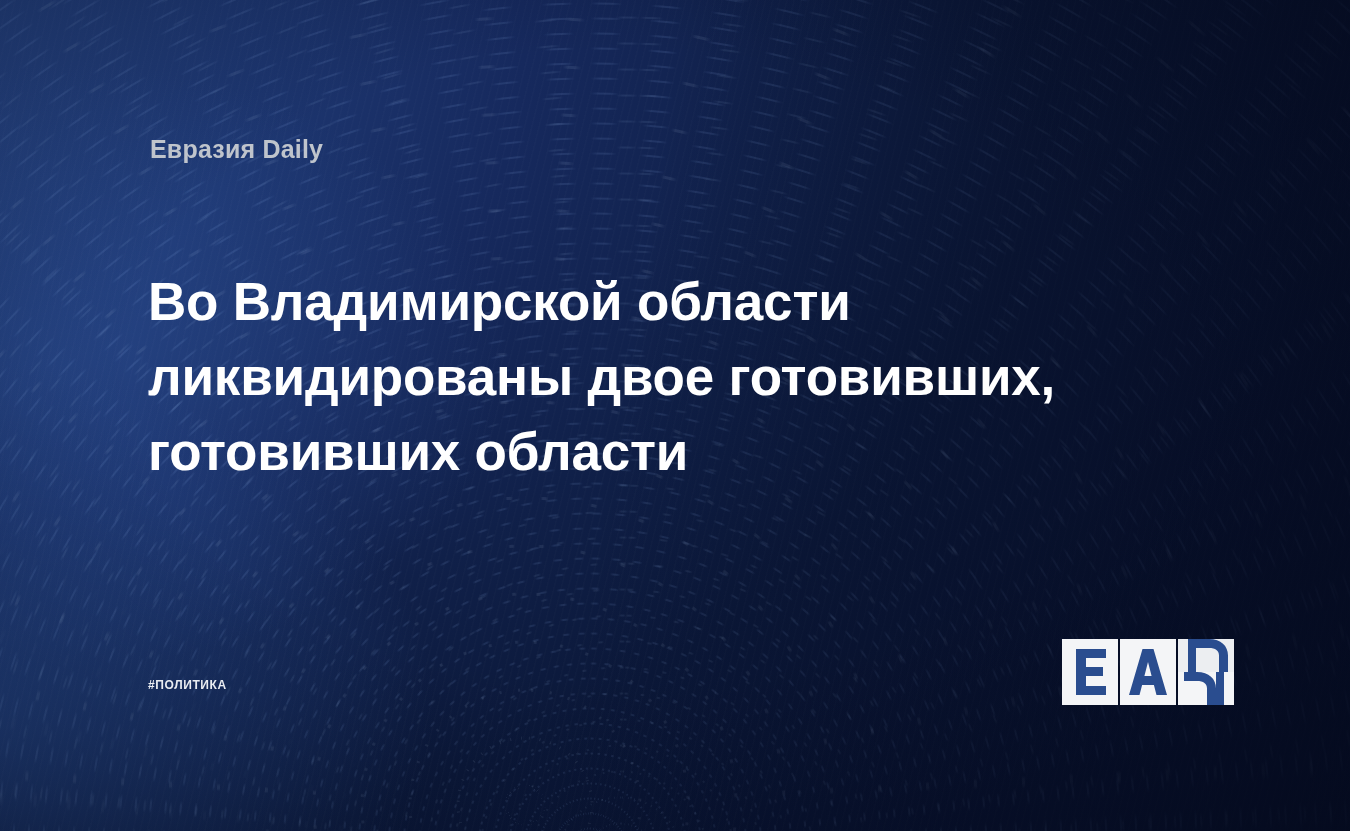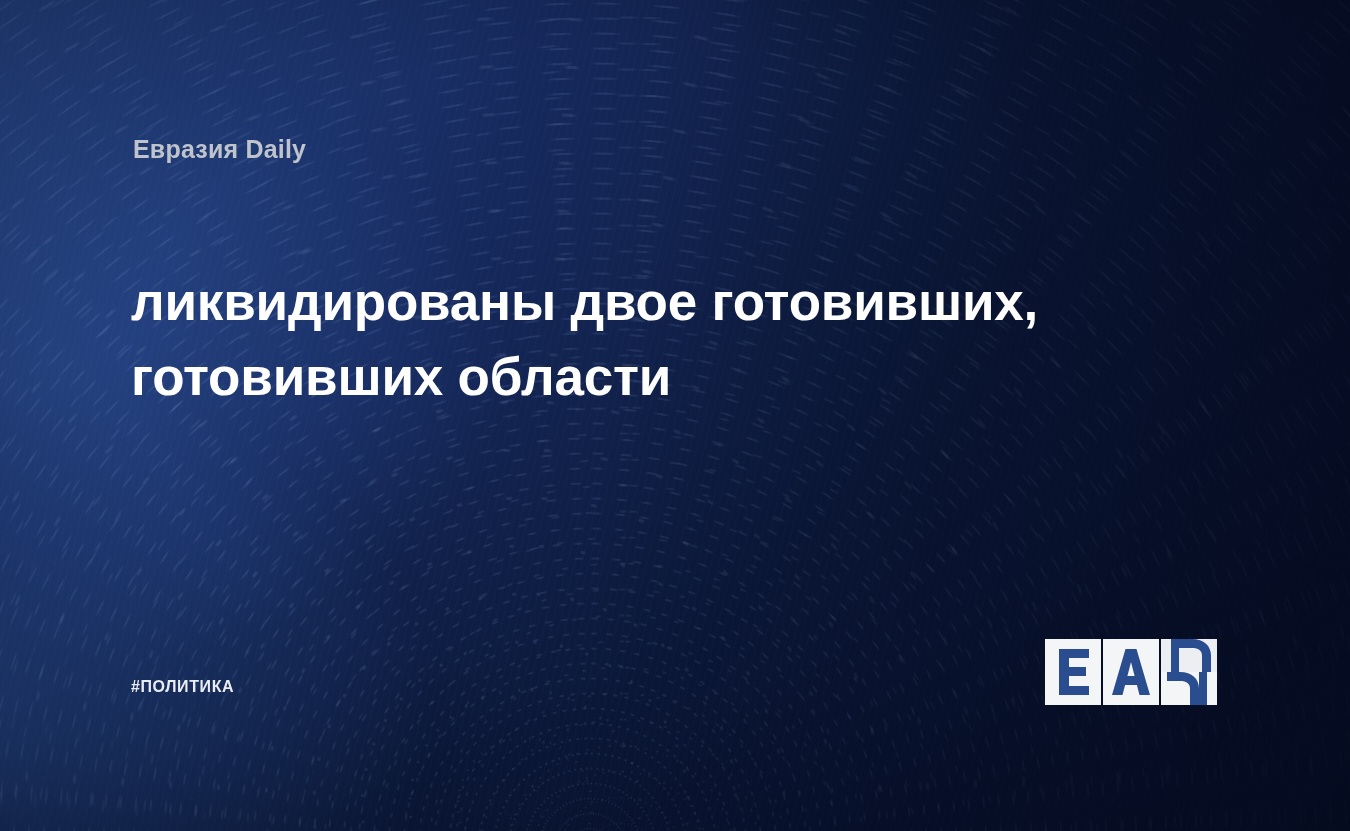--- a/index.html
+++ b/index.html
@@ -184,20 +184,21 @@
     background-image:
       repeating-linear-gradient(104deg,
         rgba(255,255,255,.045) 0px, rgba(255,255,255,.045) 1px,
         rgba(255,255,255,0) 2px, rgba(255,255,255,0) 7px);
   }
 
   
   .content {
     position: absolute;
     inset: 0;
+    margin-left: 17px;
   }
 
   .masthead {
     position: absolute;
     left: 133px;
     top: 135px;
     font-size: 25px;
     font-weight: bold;
     letter-spacing: .2px;
     color: #bfc4cc;
@@ -214,21 +215,21 @@
     line-height: 75px;
     letter-spacing: -0.2px;
     color: #ffffff;
   }
   .headline .hl-line { display: block; white-space: nowrap; }
 
   .tag {
     position: absolute;
     left: 131px;
     top: 678px;
-    font-size: 16px;
+    font-size: 12px;
     font-weight: bold;
     letter-spacing: .6px;
     color: #e9ecf1;
     white-space: nowrap;
   }
 
   
   .logo {
     position: absolute;
     left: 1045px;
@@ -266,20 +267,21 @@
   <div class="trails-bright"></div>
   <div class="bg-layer bg-grain"></div>
   <div class="bg-layer bg-dark-right"></div>
   <div class="bg-layer bg-vignette"></div>
 
   <div class="content">
 
     <div class="masthead">Евразия Daily</div>
 
     <div class="headline">
+      <span class="hl-line">Во Владимирской области</span>
       <span class="hl-line">ликвидированы двое готовивших,</span>
       <span class="hl-line">готовивших области</span>
     </div>
 
     <div class="tag">#ПОЛИТИКА</div>
 
     <div class="logo">
 
       <div class="logo-tile">
         <svg width="56" height="66" viewBox="0 0 56 66">

